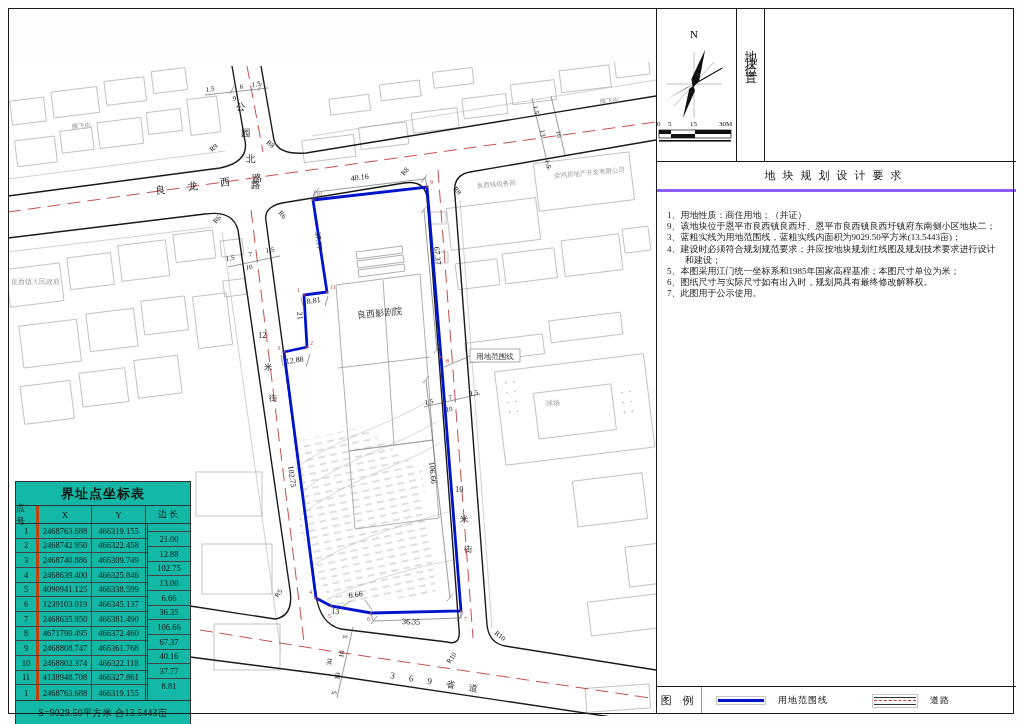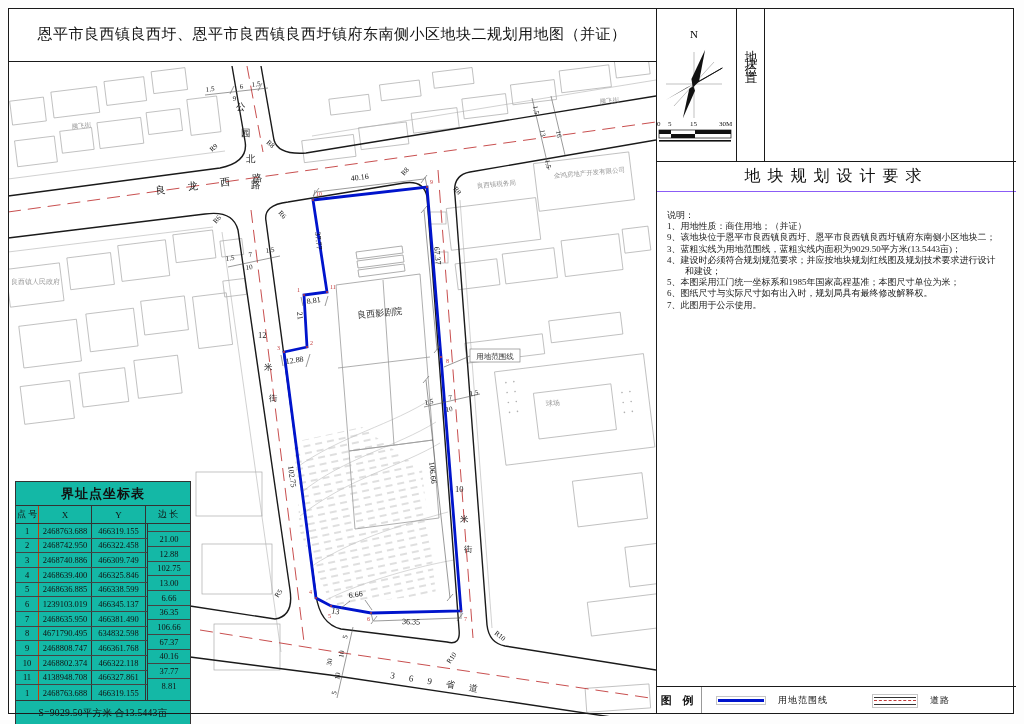--- a/index.html
+++ b/index.html
@@ -11,21 +11,21 @@
              border-bottom:1.5px solid #1a1a1a;display:flex;align-items:center;justify-content:center;
              background:#fff;z-index:10;font-size:15px;letter-spacing:.5px;}
   .map-svg{position:absolute;left:8px;top:62px;z-index:1;background:#fff;}
   
   .coord-table{position:absolute;left:15px;top:473px;width:176px;height:276px;background:#14b8a6;
                border:1px solid #333;box-sizing:border-box;z-index:20;font-size:8.5px;margin-top:8px;}
   .ct-title{height:23px;border-bottom:1px solid #333;display:flex;align-items:center;justify-content:center;
             font-size:13px;font-weight:600;letter-spacing:1px;}
   .ct-header{height:17px;display:flex;border-bottom:1px solid #333;font-size:9px;}
   .ct-header span{display:flex;align-items:center;justify-content:center;box-sizing:border-box;}
-  .c1{width:23px;border-right:1px solid #c2410c;font-family:Liberation Serif, serif;}
+  .c1{width:23px;border-right:3px solid #c2410c;font-family:Liberation Serif, serif;}
   .c2{width:53px;border-right:1px solid #333;}
   .c3{width:54px;border-right:1px solid #333;}
   .c4{flex:1;}
   .ct-body{position:relative;height:176px;display:flex;}
   .ct-rows{width:131px;}
   .trow{height:14.66px;display:flex;box-sizing:border-box;border-bottom:1px solid #444;}
   .trow:last-child{border-bottom:none;}
   .trow span{display:flex;align-items:center;justify-content:center;box-sizing:border-box;overflow:hidden;}
   .ct-edges{position:relative;flex:1;border-left:1px solid #333;box-sizing:border-box;}
   .edge-cell{position:absolute;left:0;right:0;height:14.66px;display:flex;align-items:center;
@@ -35,48 +35,45 @@
   
   .panel{position:absolute;left:656px;top:8px;width:360px;height:706px;background:#fff;
          border-left:1.5px solid #1a1a1a;box-sizing:border-box;z-index:10;}
   .loc-section{position:absolute;left:0;top:0;width:100%;height:154px;border-bottom:1px solid #1a1a1a;
                box-sizing:border-box;display:flex;}
   .compass-box{width:80px;border-right:1px solid #1a1a1a;box-sizing:border-box;position:relative;}
   .loc-strip{width:28px;border-right:1px solid #1a1a1a;box-sizing:border-box;display:flex;
              align-items:flex-start;justify-content:center;padding-top:32px;}
   .loc-label{writing-mode:vertical-rl;text-orientation:upright;font-size:12.5px;letter-spacing:7px;}
   .inset{flex:1;background:#fff;}
-  .req-header{position:absolute;left:0;top:154px;width:100%;height:30px;border-bottom:1px solid #8b5cf6;
+  .req-header{position:absolute;left:0;top:154px;width:100%;height:30px;border-bottom:3px solid #8b5cf6;
               box-sizing:border-box;display:flex;align-items:center;justify-content:center;
-              font-size:16px;letter-spacing:7px;}
+              font-size:11px;letter-spacing:7px;}
   .notes{position:absolute;left:0;top:184px;width:100%;padding:18px 6px 0 10px;box-sizing:border-box;
          font-size:9px;line-height:11.2px;color:#1a1a1a;}
   .note-line{white-space:nowrap;}
   .legend{position:absolute;left:0;bottom:0;width:100%;height:28px;border-top:1px solid #1a1a1a;
           box-sizing:border-box;display:flex;align-items:center;}
-  .legend-title{width:44px;text-align:center;font-size:11px;letter-spacing:4px;font-weight:bold;}
+  .legend-title{width:44px;text-align:center;font-size:11px;letter-spacing:4px;}
   .legend-div{height:100%;border-left:1px solid #999;}
   .swatch-box{margin-left:14px;width:50px;height:9px;border:1px solid #c6c6c6;display:flex;
               align-items:center;box-sizing:border-box;padding:0 1px;}
   .blue-line{width:100%;height:3px;}
   .legend-label{margin-left:12px;font-size:9px;letter-spacing:1px;}
   .road-swatch{margin-left:44px;position:relative;width:46px;height:14px;border:1px solid #c6c6c6;
                box-sizing:border-box;}
   .road-swatch .rl1{position:absolute;left:1px;right:1px;top:2px;border-top:1px solid #333;}
   .road-swatch .rl2{position:absolute;left:1px;right:1px;bottom:2px;border-top:1px solid #333;}
   .road-swatch .rld{position:absolute;left:1px;right:1px;top:5px;border-top:1px dashed #c33b3b;}
 </style>
 </head>
 <body>
 
 <div class="page">
 
-  <div class="title-bar">
-    <span>恩平市良西镇良西圩、恩平市良西镇良西圩镇府东南侧小区地块二规划用地图（并证）</span>
-  </div>
 
   <svg class="map-svg" width="648" height="654" viewBox="8 62 648 654">
     <rect x="8" y="62" width="648" height="654" fill="#ffffff"></rect>
 
     <defs>
       <pattern id="ht" width="12" height="7" patternUnits="userSpaceOnUse" patternTransform="rotate(-12)">
         <line x1="0" y1="3" x2="7" y2="3" stroke="#b8b8b8" stroke-width="0.9"></line>
       </pattern>
     </defs>
 
@@ -349,37 +346,37 @@
             <span class="c2">2468740.886</span>
             <span class="c3">466309.749</span>
           </div>
         <div class="trow">
             <span class="c1">4</span>
             <span class="c2">2468639.400</span>
             <span class="c3">466325.846</span>
           </div>
         <div class="trow">
             <span class="c1">5</span>
-            <span class="c2">2468636.885</span>
+            <span class="c2">4090941.125</span>
             <span class="c3">466338.599</span>
           </div>
         <div class="trow">
             <span class="c1">6</span>
             <span class="c2">1239103.019</span>
             <span class="c3">466345.137</span>
           </div>
         <div class="trow">
             <span class="c1">7</span>
             <span class="c2">2468635.950</span>
             <span class="c3">466381.490</span>
           </div>
         <div class="trow">
             <span class="c1">8</span>
             <span class="c2">4671790.495</span>
-            <span class="c3">634832.598</span>
+            <span class="c3">466372.460</span>
           </div>
         <div class="trow">
             <span class="c1">9</span>
             <span class="c2">2468808.747</span>
             <span class="c3">466361.768</span>
           </div>
         <div class="trow">
             <span class="c1">10</span>
             <span class="c2">2468802.374</span>
             <span class="c3">466322.118</span>
@@ -443,21 +440,20 @@
       </div>
       <div class="loc-strip">
         <span class="loc-label">地块位置</span>
       </div>
       <div class="inset"></div>
     </div>
 
     <div class="req-header">地块规划设计要求</div>
 
     <div class="notes">
-      <div class="note-line">说明：</div>
       <div class="note-line">1、用地性质：商住用地；（并证）</div>
       <div class="note-line">9、该地块位于恩平市良西镇良西圩、恩平市良西镇良西圩镇府东南侧小区地块二；</div>
       <div class="note-line">3、蓝粗实线为用地范围线，蓝粗实线内面积为9029.50平方米(13.5443亩)；</div>
       <div class="note-line">4、建设时必须符合规划规范要求；并应按地块规划红线图及规划技术要求进行设计</div>
       <div class="note-line">　　和建设；</div>
       <div class="note-line">5、本图采用江门统一坐标系和1985年国家高程基准；本图尺寸单位为米；</div>
       <div class="note-line">6、图纸尺寸与实际尺寸如有出入时，规划局具有最终修改解释权。</div>
       <div class="note-line">7、此图用于公示使用。</div>
     </div>
 

